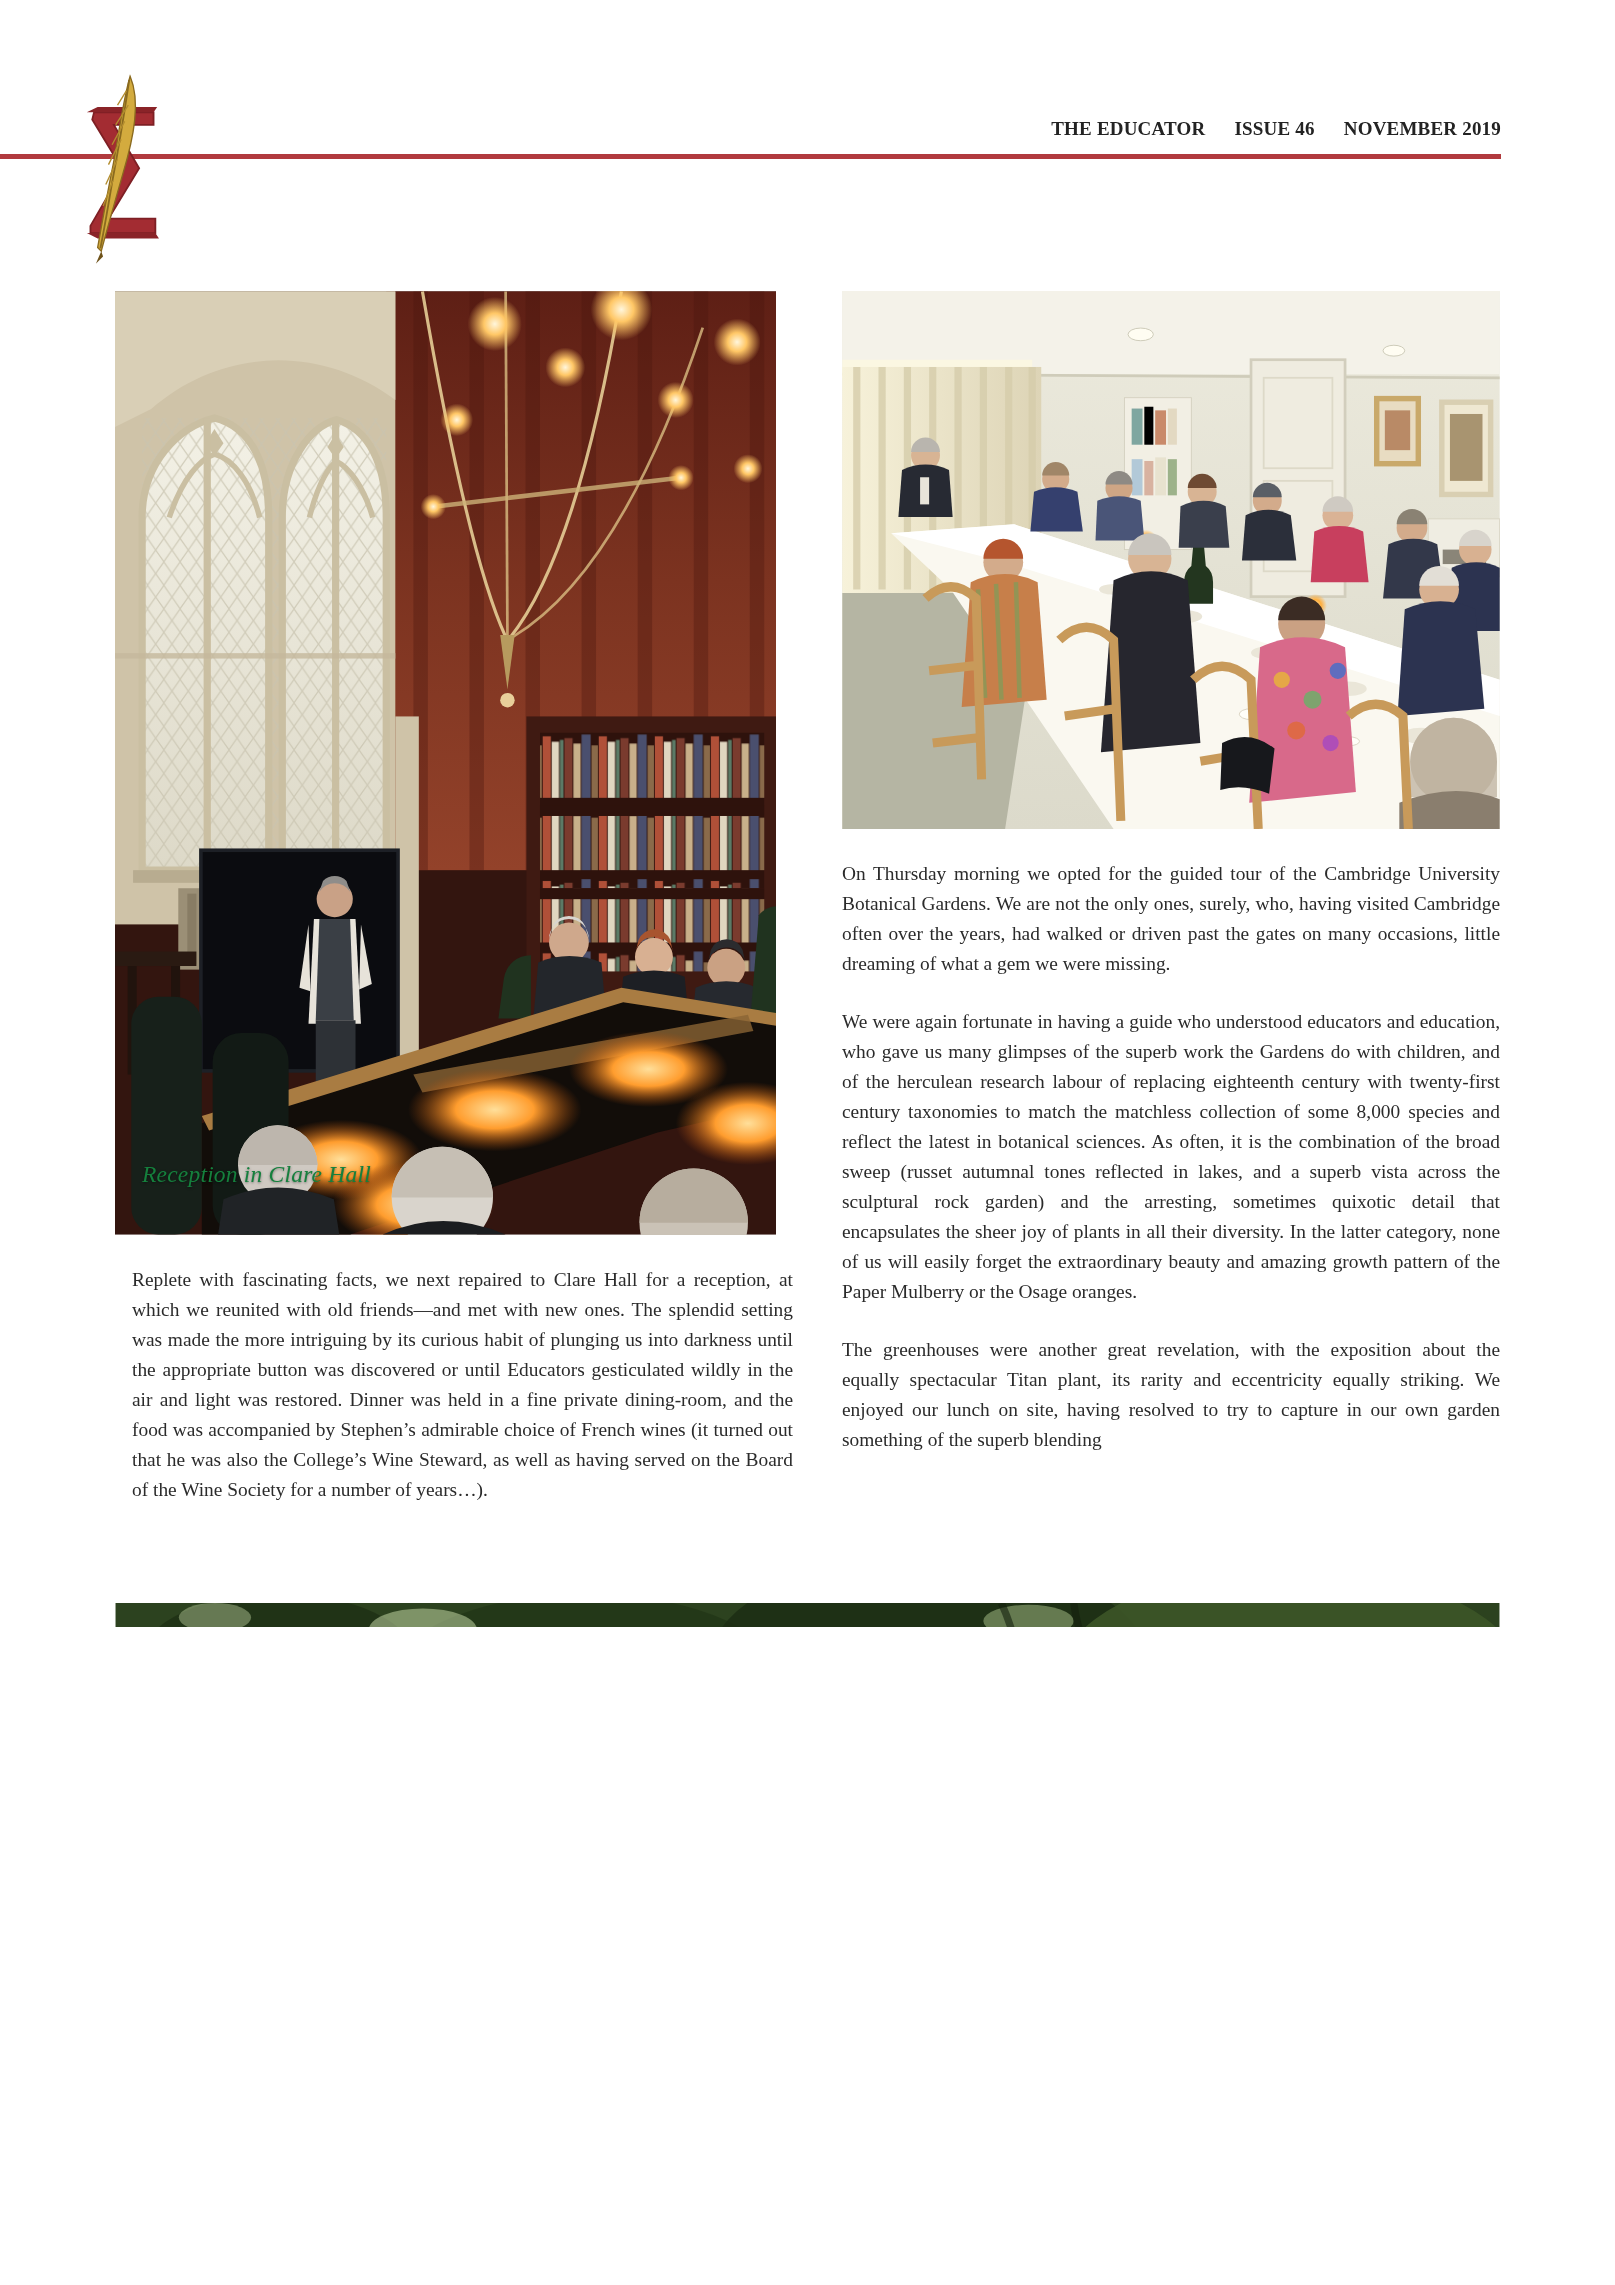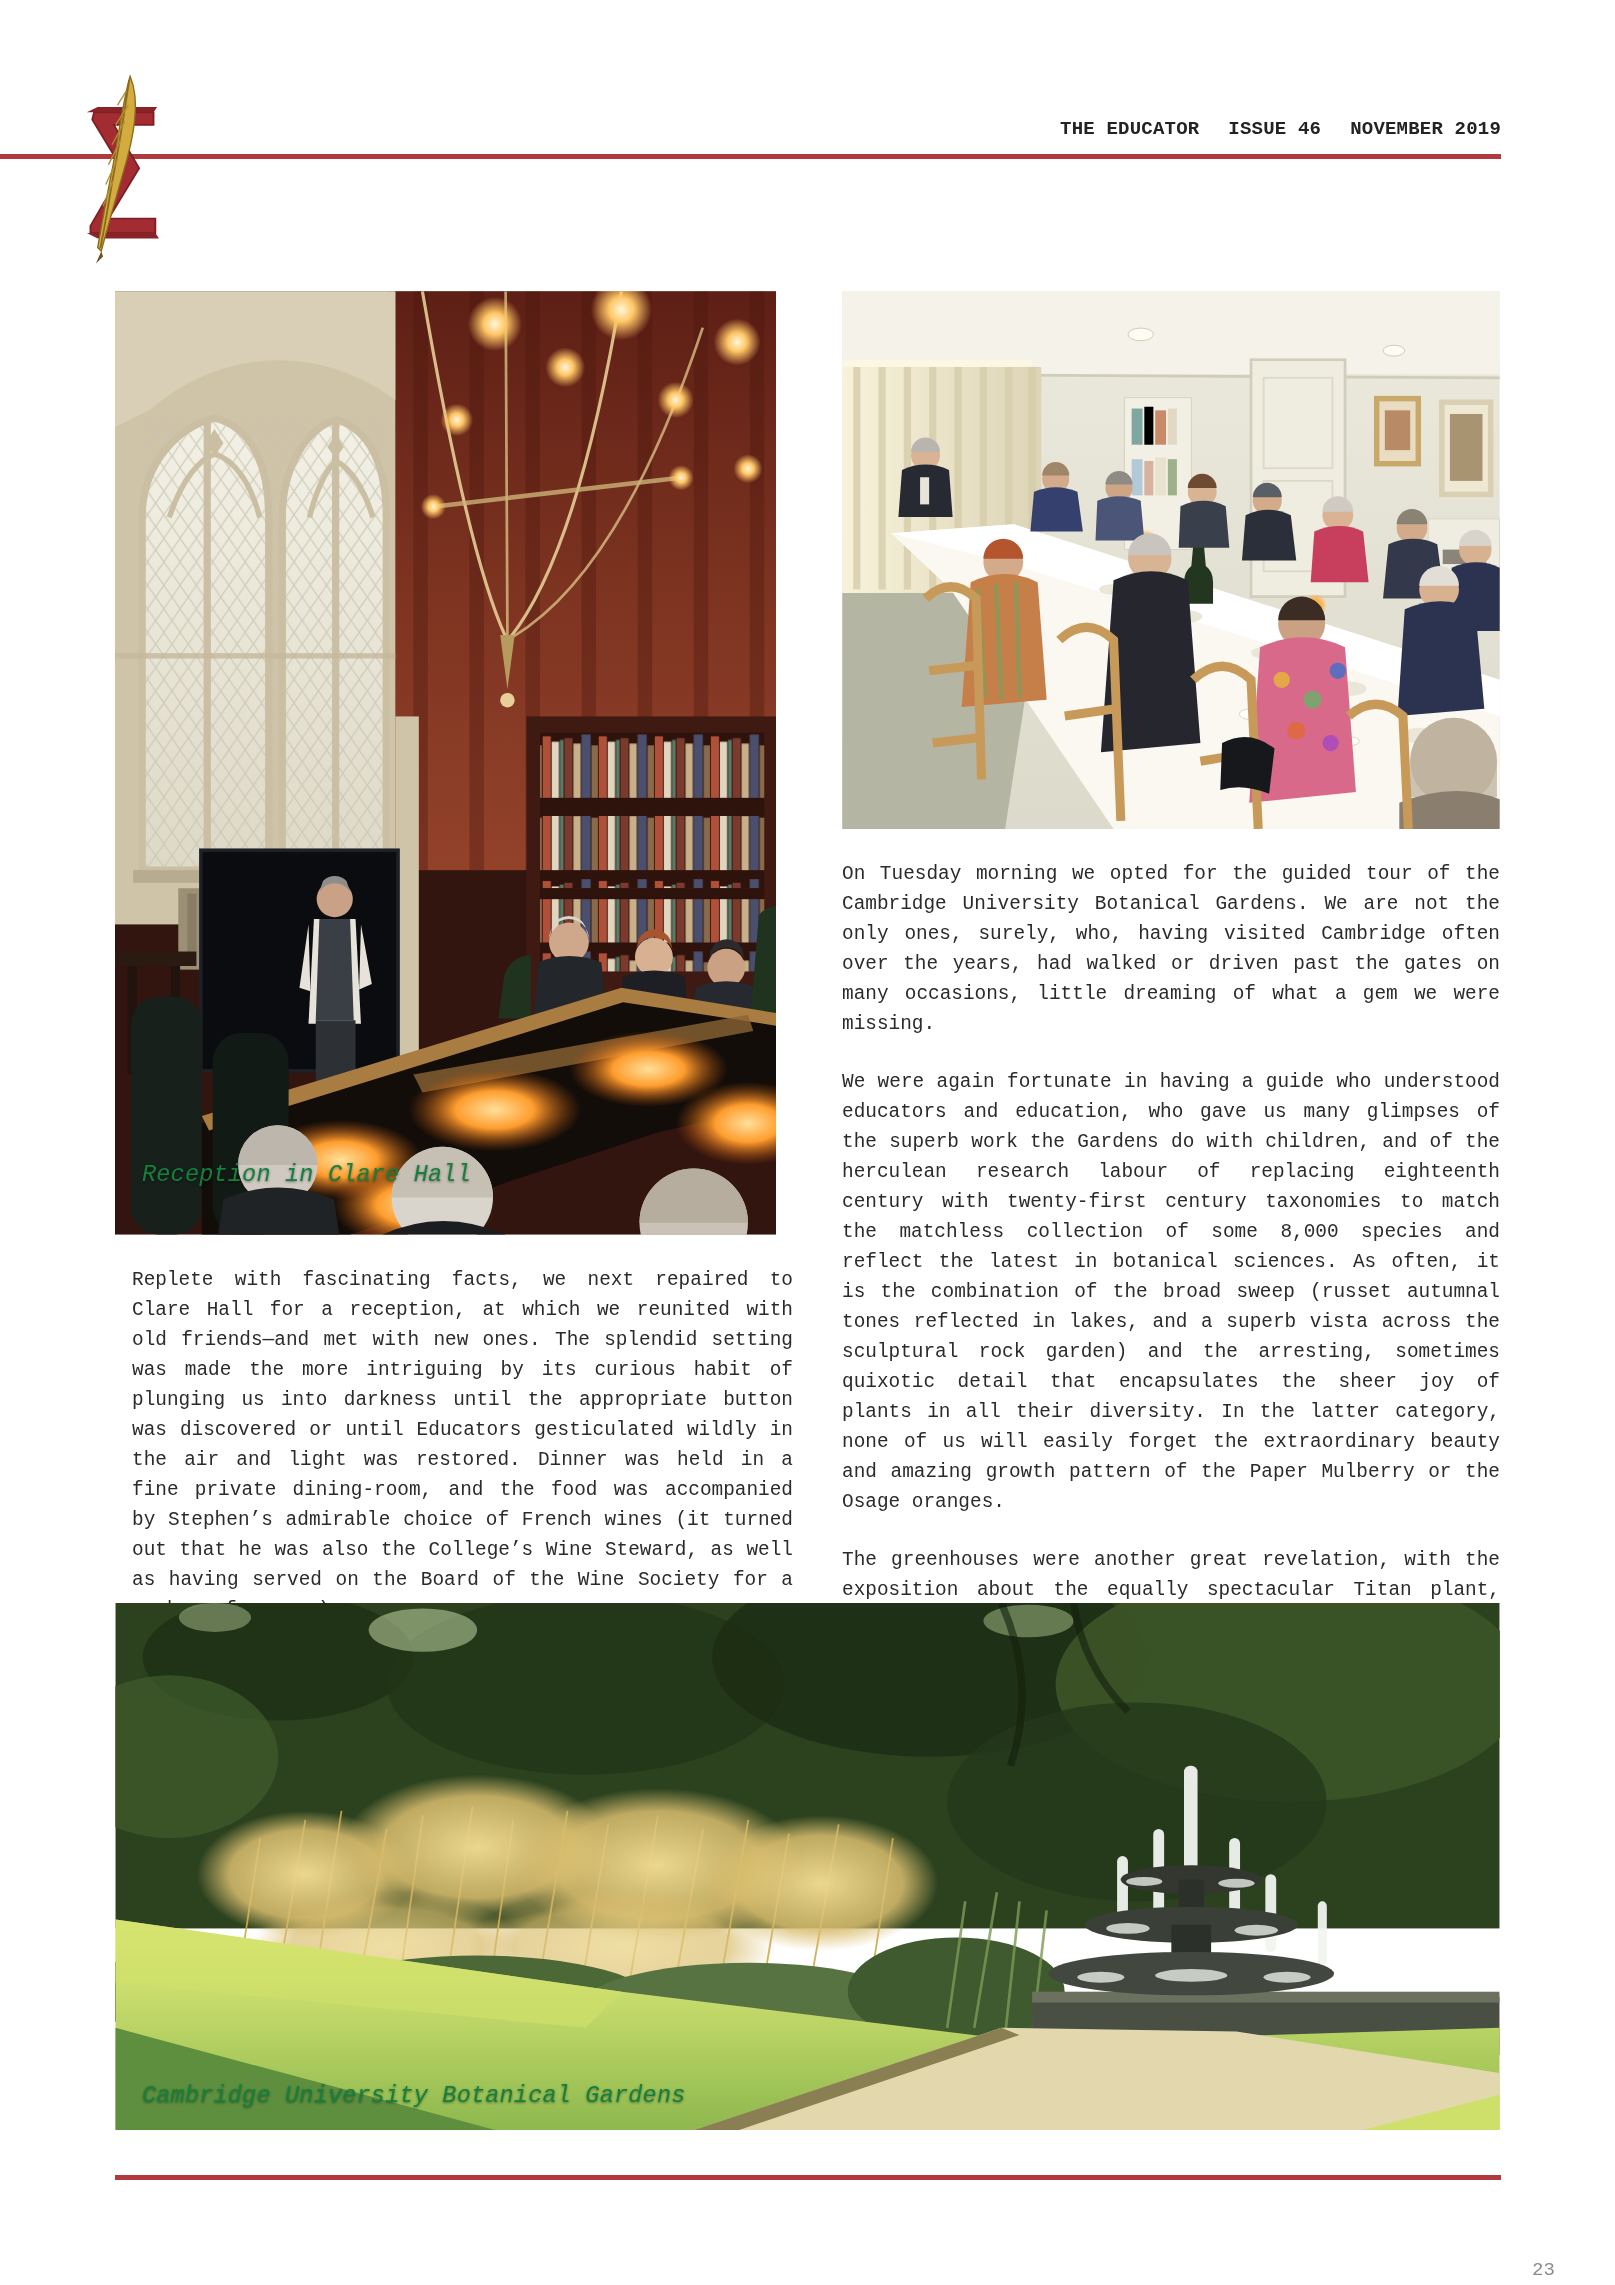--- a/index.html
+++ b/index.html
@@ -1,17 +1,17 @@
 <!DOCTYPE html>
 <html style="font-size:14.5px"><head>
 <meta charset="utf-8">
 <style>
   html,body{margin:0;padding:0;background:#ffffff;}
-  .page{position:relative;width:1616px;height:2285px;background:#ffffff;overflow:hidden;
-        font-family:Liberation Mono, monospace;color:#2b2b2b;}
+  .page{position:relative;width:1616px;height:1627px;background:#ffffff;overflow:hidden;
+        font-family:Liberation Serif, serif;color:#2b2b2b;}
   .top-rule{position:absolute;left:0;top:154px;width:1501px;height:4.5px;background:#b13a3e;}
   .bottom-rule{position:absolute;left:115px;top:2175px;width:1386px;height:4.5px;background:#b13a3e;}
   .logo{position:absolute;left:67px;top:74px;width:110px;height:192px;z-index:3;}
   .header{position:absolute;top:118px;right:115px;display:flex;gap:29px;align-items:baseline;
           font-size:19px;font-weight:bold;letter-spacing:0.2px;color:#232323;}
   figure{margin:0;padding:0;position:absolute;overflow:hidden;}
   figure svg{display:block;}
   .fig-left{left:115px;top:291px;width:661px;height:944px;}
   .fig-right{left:842px;top:291px;width:658px;height:538px;}
   .fig-bottom{left:115px;top:1603px;width:1385px;height:527px;}
@@ -382,21 +382,21 @@
         <path d="M388 430 q32 -30 64 0 l8 165 M396 520 l60 -10"></path>
         <path d="M560 470 q30 -26 60 0 l6 125"></path>
       </g>
       <path d="M420 500 q30 -16 58 6 l-6 50 q-30 -12 -54 -4 Z" fill="#17181c"></path>
     </svg>
   </figure>
 
   <div class="bodycol col-left">Replete with fascinating facts, we next repaired to Clare Hall for a reception, at which we reunited with old friends—and met with new ones. The splendid setting was made the more intriguing by its curious habit of plunging us into darkness until the appropriate button was discovered or until Educators gesticulated wildly in the air and light was restored. Dinner was held in a fine private dining-room, and the food was accompanied by Stephen’s admirable choice of French wines (it turned out that he was also the College’s Wine Steward, as well as having served on the Board of the Wine Society for a number of years…).</div>
 
   <div class="bodycol col-right">
-    <p>On Tuesday morning we opted for the guided tour of the Cambridge University Botanical Gardens. We are not the only ones, surely, who, having visited Cambridge often over the years, had walked or driven past the gates on many occasions, little dreaming of what a gem we were missing.</p>
+    <p>On Thursday morning we opted for the guided tour of the Cambridge University Botanical Gardens. We are not the only ones, surely, who, having visited Cambridge often over the years, had walked or driven past the gates on many occasions, little dreaming of what a gem we were missing.</p>
     <p>We were again fortunate in having a guide who understood educators and education, who gave us many glimpses of the superb work the Gardens do with children, and of the herculean research labour of replacing eighteenth century with twenty-first century taxonomies to match the matchless collection of some 8,000 species and reflect the latest in botanical sciences. As often, it is the combination of the broad sweep (russet autumnal tones reflected in lakes, and a superb vista across the sculptural rock garden) and the arresting, sometimes quixotic detail that encapsulates the sheer joy of plants in all their diversity. In the latter category, none of us will easily forget the extraordinary beauty and amazing growth pattern of the Paper Mulberry or the Osage oranges.</p>
     <p>The greenhouses were another great revelation, with the exposition about the equally spectacular Titan plant, its rarity and eccentricity equally striking. We enjoyed our lunch on site, having resolved to try to capture in our own garden something of the superb blending</p>
   </div>
 
   <figure class="fig-bottom">
     <svg width="1385" height="527" viewBox="0 0 1531 583">
       <defs>
         <linearGradient id="lawnG" x1="0" y1="0" x2="0" y2="1">
           <stop offset="0" stop-color="#e9f07c"></stop>
             <stop offset="1" stop-color="#8db84e"></stop>

